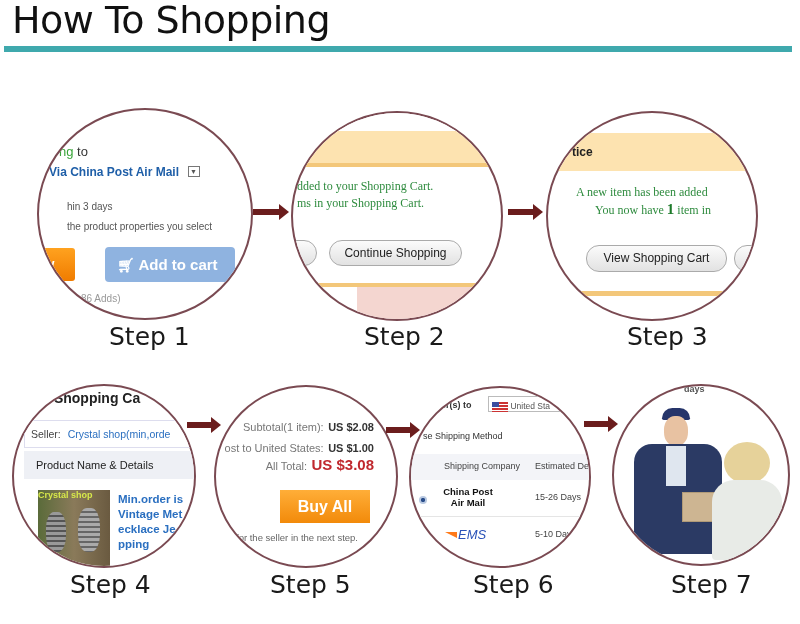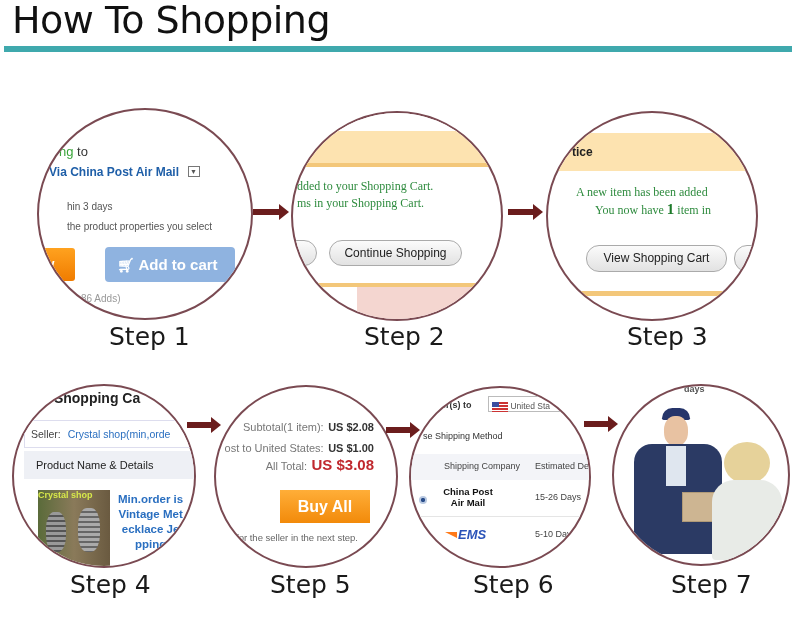--- a/index.html
+++ b/index.html
@@ -44,21 +44,21 @@
   
   .s5-label { color: #777; font-size: 11px; }
   .s5-val { color: #333; font-weight: bold; font-size: 11px; }
   .s5-total { color: #c0282e; font-weight: bold; font-size: 15px; }
   .btn-buy { background: linear-gradient(#ffae38, #f28a0a); color: #fff; font-weight: bold; font-size: 16px; text-align: center; }
 
   
   .s6-small { font-size: 9px; color: #333; }
   .s6-hdr { background: #f3f4f8; }
   .s6-bold { font-weight: bold; font-size: 9.5px; color: #111; text-align: center; line-height: 11px; }
-  .ems { color: #2a52b8; font-weight: bold; font-style: italic; font-size: 13px; }
+  .ems { color: #2a52b8; font-weight: normal; font-style: italic; font-size: 13px; }
   .ems-tri { display: inline-block; width: 0; height: 0; border-top: 6px solid #ff7a1a; border-left: 12px solid transparent; vertical-align: middle; margin-right: 1px; }
   .flag { display: inline-block; width: 16px; height: 10px; background: repeating-linear-gradient(#c33 0 1.5px, #fff 1.5px 3px); position: relative; vertical-align: middle; }
   .flag::before { content: ""; position: absolute; left: 0; top: 0; width: 7px; height: 5px; background: #3b4ea0; }
   .radio { width: 8px; height: 8px; border-radius: 50%; background: radial-gradient(#2a4d8a 35%, #b8c8e0 40%); }
 </style>
 </head>
 <body>
 
 <div class="title">How To Shopping</div>
 <div class="title-bar"></div>
@@ -135,21 +135,21 @@
       <span>Seller:</span>
       <span class="s4-link" style="margin-left:4px;">Crystal shop(min,orde</span>
     </div>
     <div class="abs s4-hdr" style="left:10px; top:65px; width:190px; height:28px;"></div>
     <div class="abs" style="left:22px; top:73px; font-size:11px; color:#222;">Product Name &amp; Details</div>
     <div class="abs" style="left:24px; top:104px; width:72px; height:80px; background:linear-gradient(90deg,#5a6b3a,#8a7a5a 50%,#6a5a40);">
       <div class="abs" style="left:0; top:0; font-size:9px; color:#d7e84a; font-weight:bold;">Crystal shop</div>
       <div class="abs" style="left:8px; top:22px; width:20px; height:40px; border-radius:40%; background:repeating-linear-gradient(#999 0 3px,#555 3px 5px);"></div>
       <div class="abs" style="left:40px; top:18px; width:22px; height:44px; border-radius:40%; background:repeating-linear-gradient(#aaa 0 3px,#666 3px 5px);"></div>
     </div>
-    <div class="abs s4-prod" style="left:104px; top:106px;text-align:center;">
+    <div class="abs s4-prod" style="left:104px; top:106px;">
       <div>Min.order is</div>
       <div>Vintage Met</div>
       <div>ecklace Je</div>
       <div>pping</div>
     </div>
   </div>
 </div>
 <div class="step-label" style="left:70px; top:570px;">Step 4</div>
 
 <div class="arrow" style="left:187px; top:421px; width:36px;">

